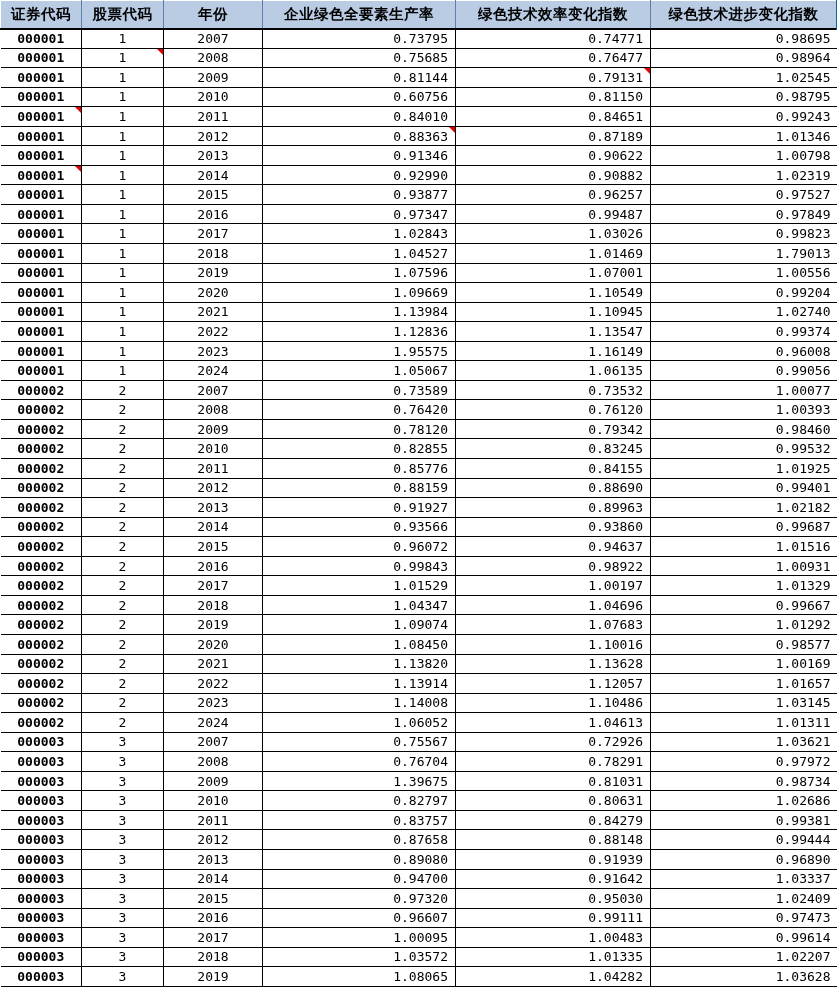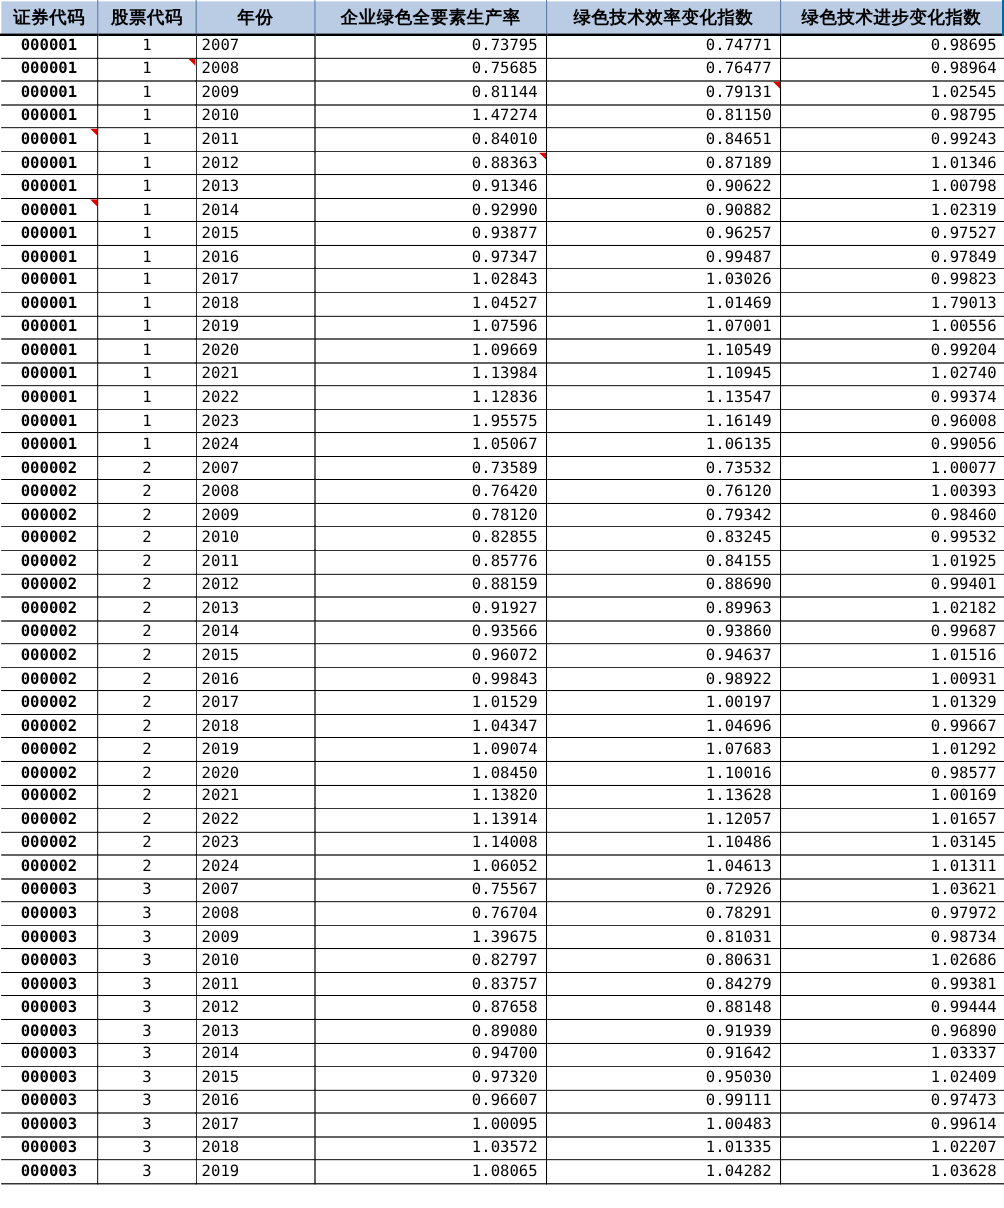--- a/index.html
+++ b/index.html
@@ -44,40 +44,40 @@
     vertical-align: middle;
     padding: 0;
     border-left: 1px solid #5f7fa8;
     border-right: 1px solid #5f7fa8;
     border-top: 1px solid #ffffff;
     border-bottom: 2px solid #000000;
     box-sizing: border-box;
     white-space: nowrap;
   }
   thead th:first-child { border-left: 1px solid #ffffff; }
-  thead th:last-child  { border-right: 5px solid #0369a1; }
+  thead th:last-child  { border-right: 3px solid #0369a1; }
 
   tbody td {
     height: 19.55px;
     padding: 0 4px;
     border-bottom: 1px solid #000000;
     border-right: 1px solid #000000;
     font-family: "DejaVu Sans Mono", "Liberation Mono", monospace;
     font-size: 13px;
     color: #000000;
     vertical-align: middle;
     box-sizing: border-box;
     position: relative;
     background: #ffffff;
     white-space: nowrap;
     overflow: hidden;
   }
   tbody td.col-code   { text-align: center; border-left: none; border-right: 1px solid #000000; font-weight: bold; }
   tbody td.col-stock  { text-align: center; }
-  tbody td.col-year   { text-align: left; }
+  tbody td.col-year   { text-align: center; }
   tbody td.col-num    { text-align: right; padding-right: 7px; }
   tbody td.last       { border-right: none; }
 
   
   .cmt::after {
     content: "";
     position: absolute;
     top: 0;
     right: 0;
     width: 0;
@@ -132,21 +132,21 @@
           <td class="col-stock">1</td>
           <td class="col-year">2009</td>
           <td class="col-num">0.81144</td>
           <td class="col-num cmt">0.79131</td>
           <td class="col-num last">1.02545</td>
         </tr>
         <tr>
           <td class="col-code">000001</td>
           <td class="col-stock">1</td>
           <td class="col-year">2010</td>
-          <td class="col-num">1.47274</td>
+          <td class="col-num">0.60756</td>
           <td class="col-num">0.81150</td>
           <td class="col-num last">0.98795</td>
         </tr>
         <tr>
           <td class="col-code cmt">000001</td>
           <td class="col-stock">1</td>
           <td class="col-year">2011</td>
           <td class="col-num">0.84010</td>
           <td class="col-num">0.84651</td>
           <td class="col-num last">0.99243</td>

